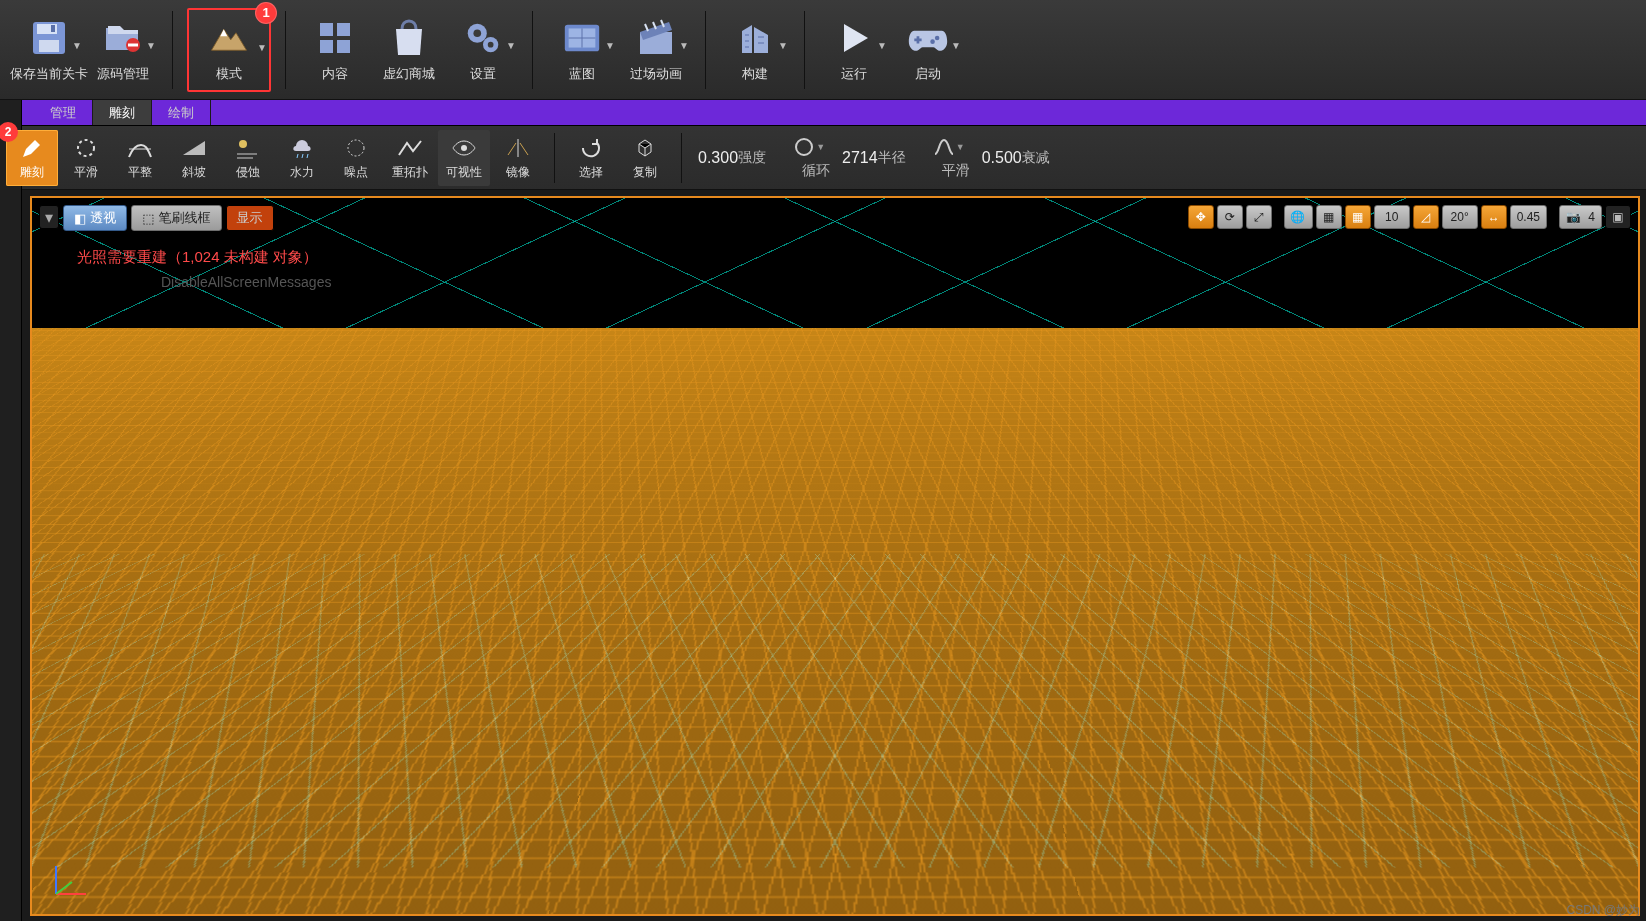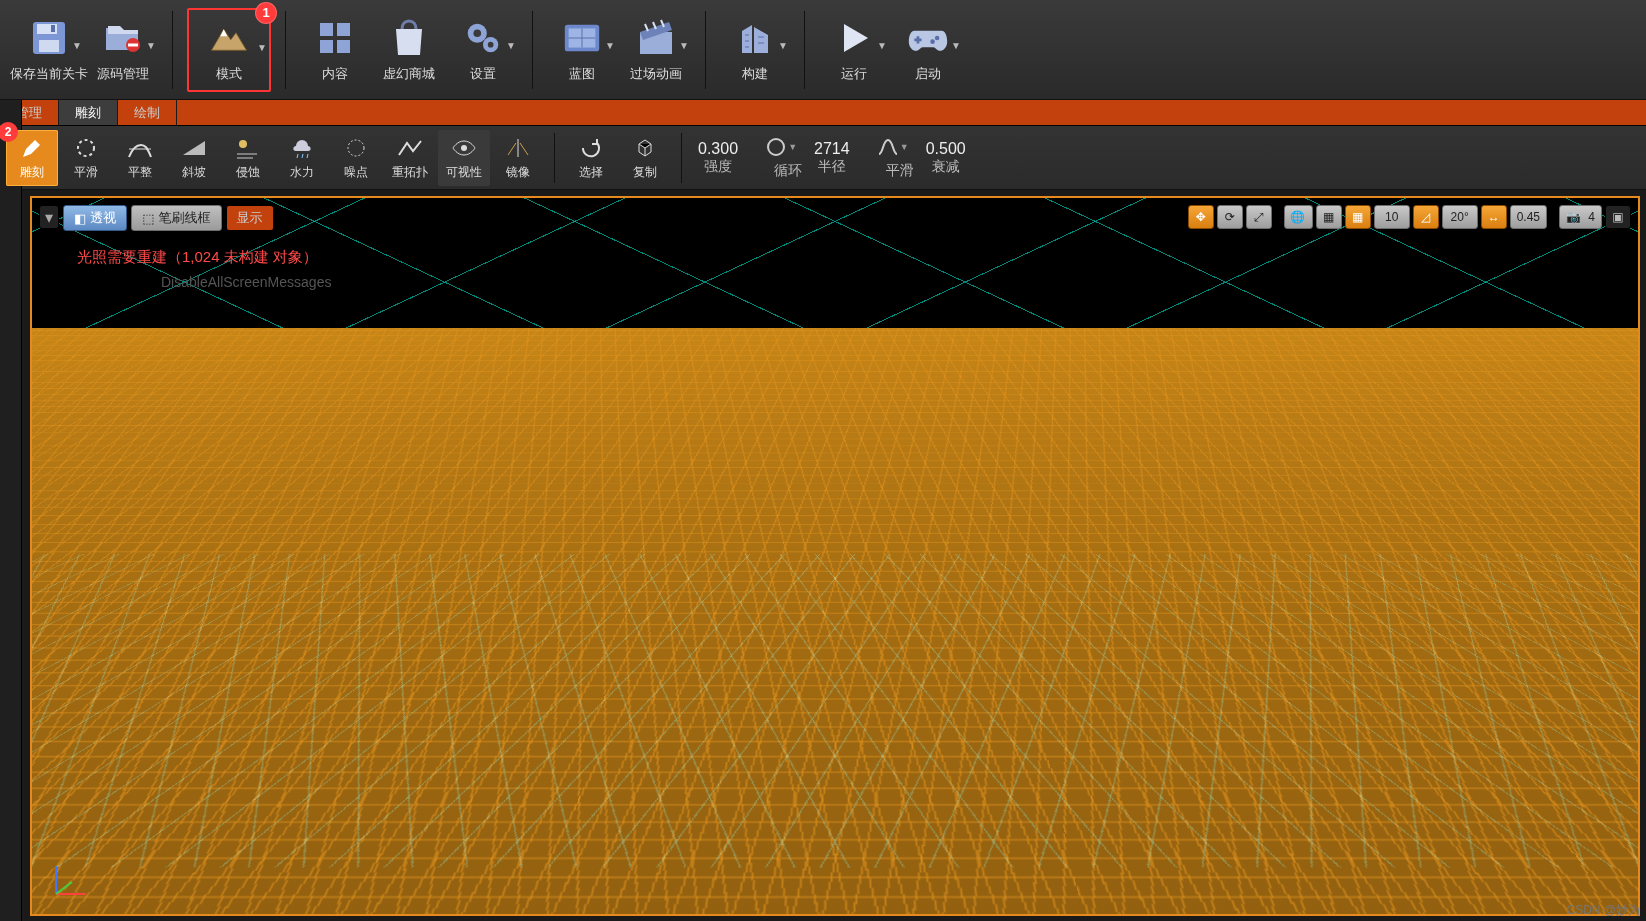--- a/index.html
+++ b/index.html
@@ -9,34 +9,34 @@
   .main-toolbar { height:100px; background:linear-gradient(#3a3a3a,#2a2a2a); display:flex; align-items:center; padding:0 14px; gap:4px; border-bottom:1px solid #111;}
   .tb-group-sep { width:1px; height:78px; background:#111; margin:0 10px;}
   .tb-btn { width:70px; height:84px; display:flex; flex-direction:column; align-items:center; justify-content:center; gap:6px; cursor:pointer; border-radius:2px; position:relative;}
   .tb-btn .ic{ width:42px; height:42px; display:flex;align-items:center;justify-content:center;}
   .tb-btn .lbl{ font-size:13px; color:#ddd; white-space:nowrap;}
   .tb-btn .dd{ position:absolute; right:2px; top:32px; color:#bbb; font-size:10px;}
   .tb-btn.boxed { border:2px solid #ff3535; }
   .callout { position:absolute; width:22px;height:22px;border-radius:50%;background:#ff3b3b;color:#fff;font-size:13px;font-weight:bold;display:flex;align-items:center;justify-content:center;top:-8px;right:-8px;border:1px solid #fff3;}
 
   
-  .sub-tabs { height:26px; background:#c2410c; display:flex; align-items:stretch; border-bottom:1px solid #000;}
+  .sub-tabs { height:26px; background:#6d28d9; display:flex; align-items:stretch; padding-left:34px; border-bottom:1px solid #000;}
   .sub-tab { padding:0 16px; font-size:13px; color:#ccc; display:flex; align-items:center; cursor:pointer; border-right:1px solid #1b1b1b;}
   .sub-tab.active{ background:#3d3d3d; color:#fff;}
 
   
   .ribbon { height:64px; background:linear-gradient(#333,#2b2b2b); display:flex; align-items:center; padding:0 6px; gap:2px; border-bottom:1px solid #111;}
   .rb-btn { width:52px; height:56px; display:flex;flex-direction:column;align-items:center;justify-content:center;gap:3px;cursor:pointer;border-radius:2px;position:relative;}
   .rb-btn .ic{width:26px;height:26px;display:flex;align-items:center;justify-content:center;}
   .rb-btn .lbl{font-size:12px;color:#ddd;white-space:nowrap;}
   .rb-btn.active{ background:#e78a1e; box-shadow:inset 0 0 0 1px #ffae3a;}
   .rb-btn.active .lbl{color:#fff;}
   .rb-btn .cal{position:absolute;top:-8px;left:-8px;width:20px;height:20px;border-radius:50%;background:#ff3b3b;color:#fff;font-size:12px;font-weight:bold;display:flex;align-items:center;justify-content:center;}
   .rb-sep{width:1px;height:50px;background:#111;margin:0 8px;}
-  .rb-val{display:flex;flex-direction:column;align-items:center;justify-content:center;height:56px;padding:0 6px;}
+  .rb-val{display:flex;flex-direction:row;align-items:center;justify-content:center;height:56px;padding:0 6px;}
   .rb-val .num{font-size:16px;color:#eee;}
   .rb-val .lbl{font-size:14px;color:#bbb;}
   .rb-iconval{display:flex;align-items:center;gap:4px;flex-direction:column;justify-content:center;height:56px;padding:0 4px;}
   .rb-iconval .icn{width:22px;height:22px;display:flex;align-items:center;justify-content:center;position:relative;}
   .rb-iconval .caret{position:absolute;right:-10px;top:6px;font-size:9px;color:#999;}
   .rb-iconval .lbl{font-size:14px;color:#bbb;margin-left:24px;}
 
   
   .viewport-wrap{ position:relative; border:2px solid #e78a1e; margin:6px 6px 6px 30px; height:720px; background:#000; overflow:hidden;}
   .vp-toolbar-left{position:absolute;top:7px;left:7px;display:flex;gap:4px;z-index:5;}

